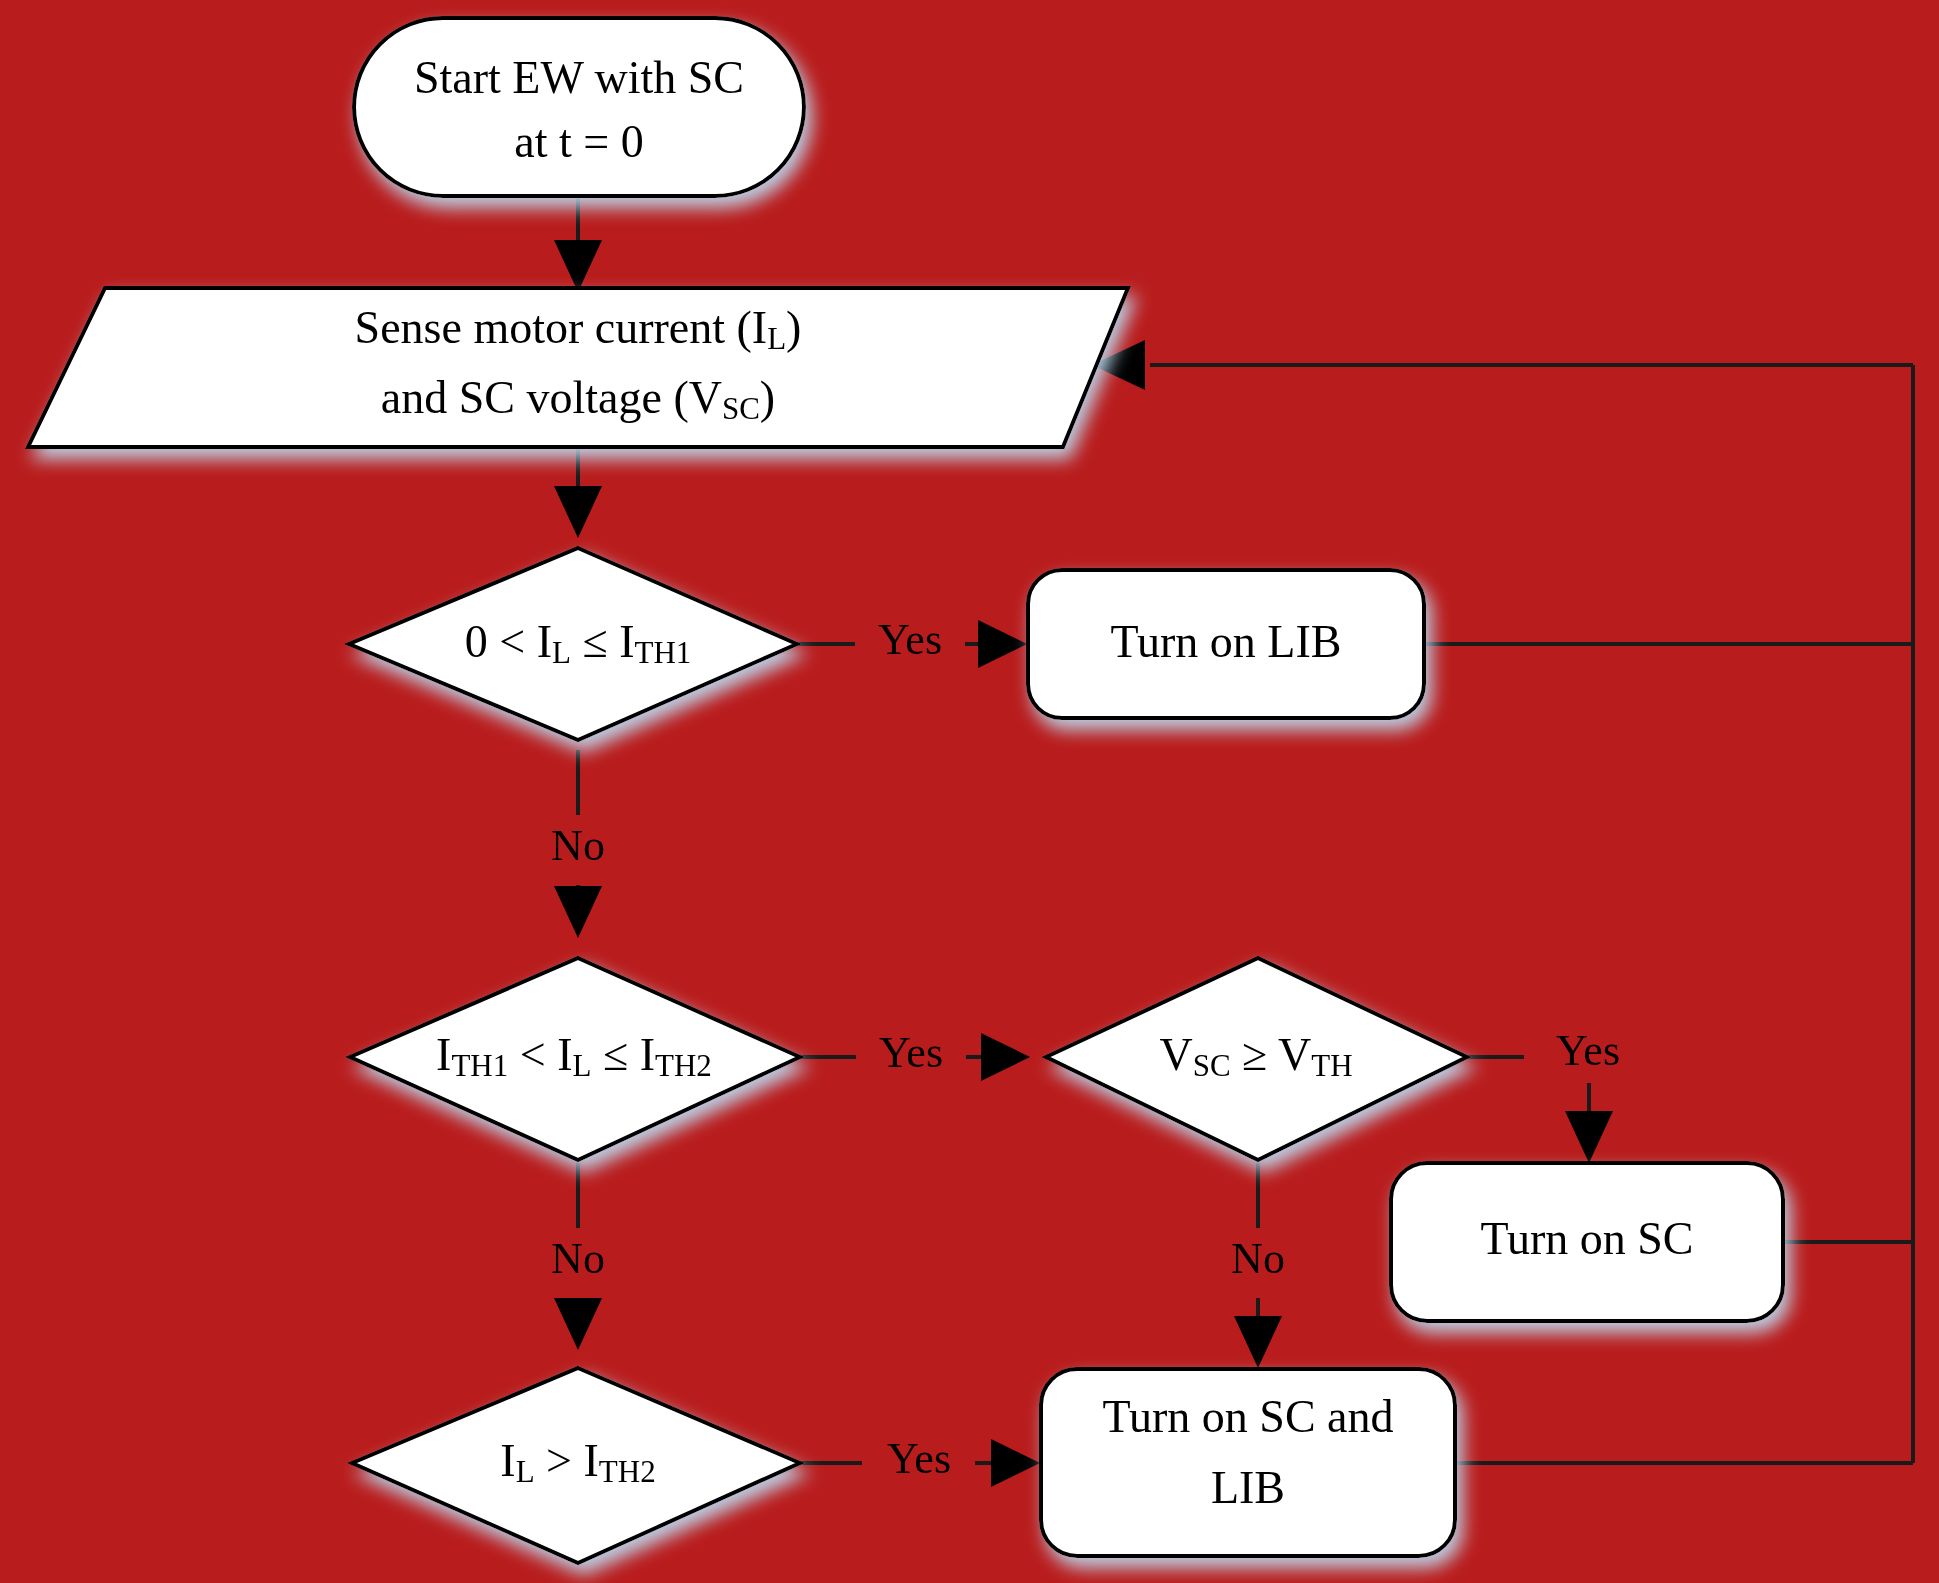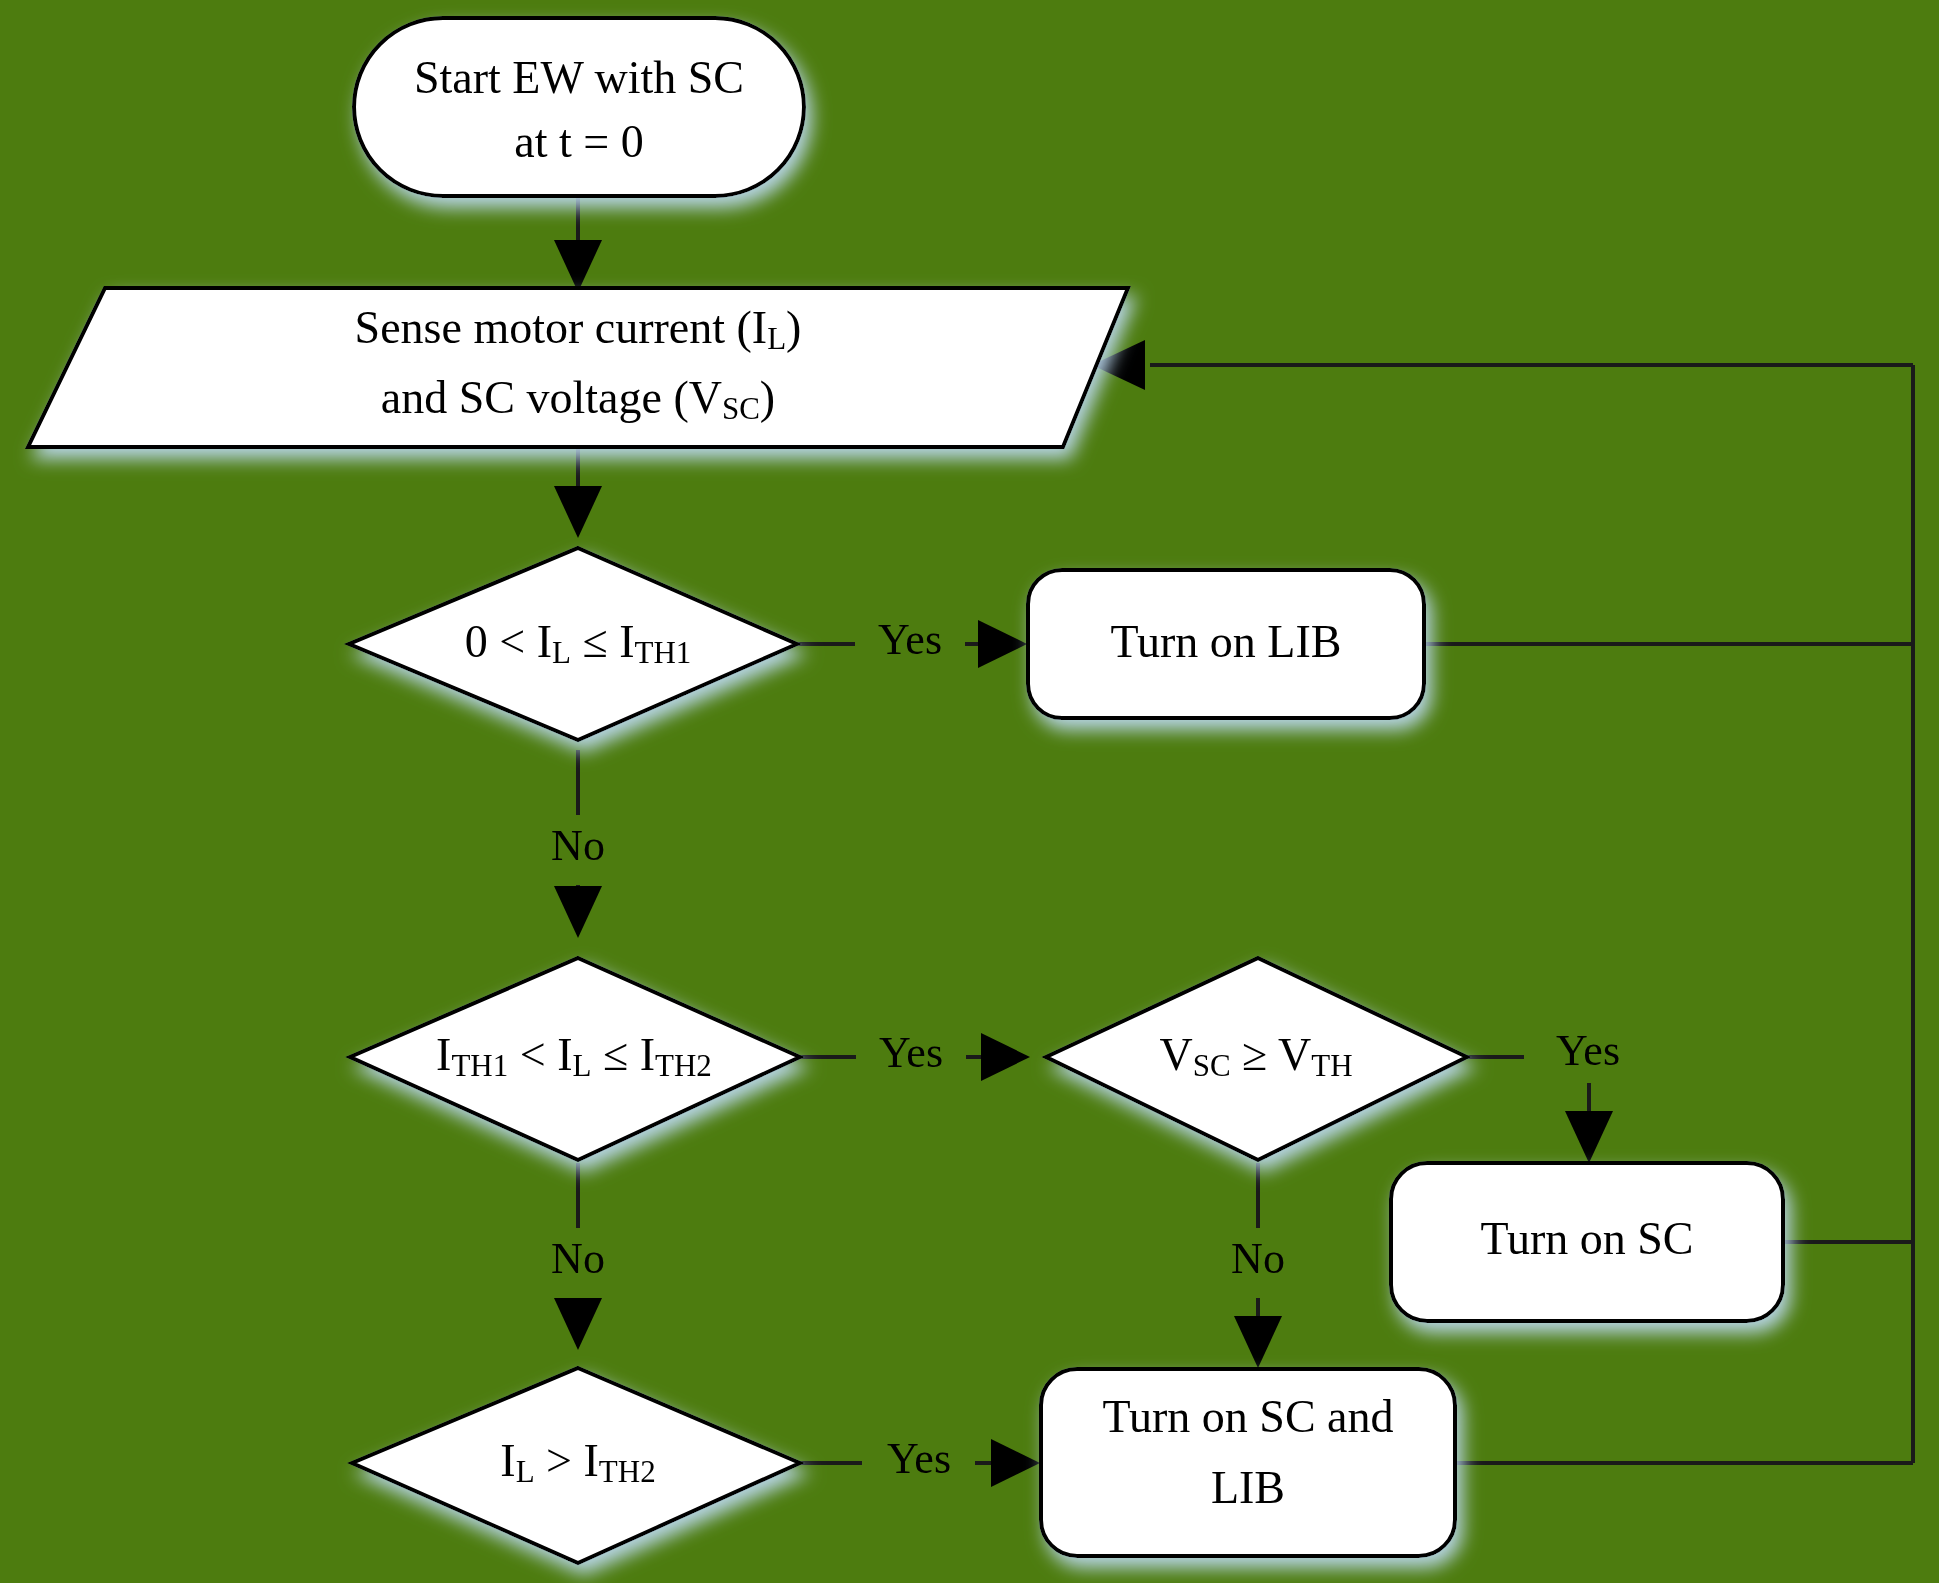--- a/index.html
+++ b/index.html
@@ -10,21 +10,21 @@
   body {
     width: 1939px;
     height: 1583px;
     overflow: hidden;
     font-family: "Liberation Serif", "DejaVu Serif", serif;
   }
   #flow-root {
     position: relative;
     width: 1939px;
     height: 1583px;
-    background: #4d7c0f;
+    background: #b91c1c;
   }
   svg.flow-canvas {
     position: absolute;
     left: 0;
     top: 0;
     width: 1939px;
     height: 1583px;
     display: block;
   }
   .shape-stroke {

